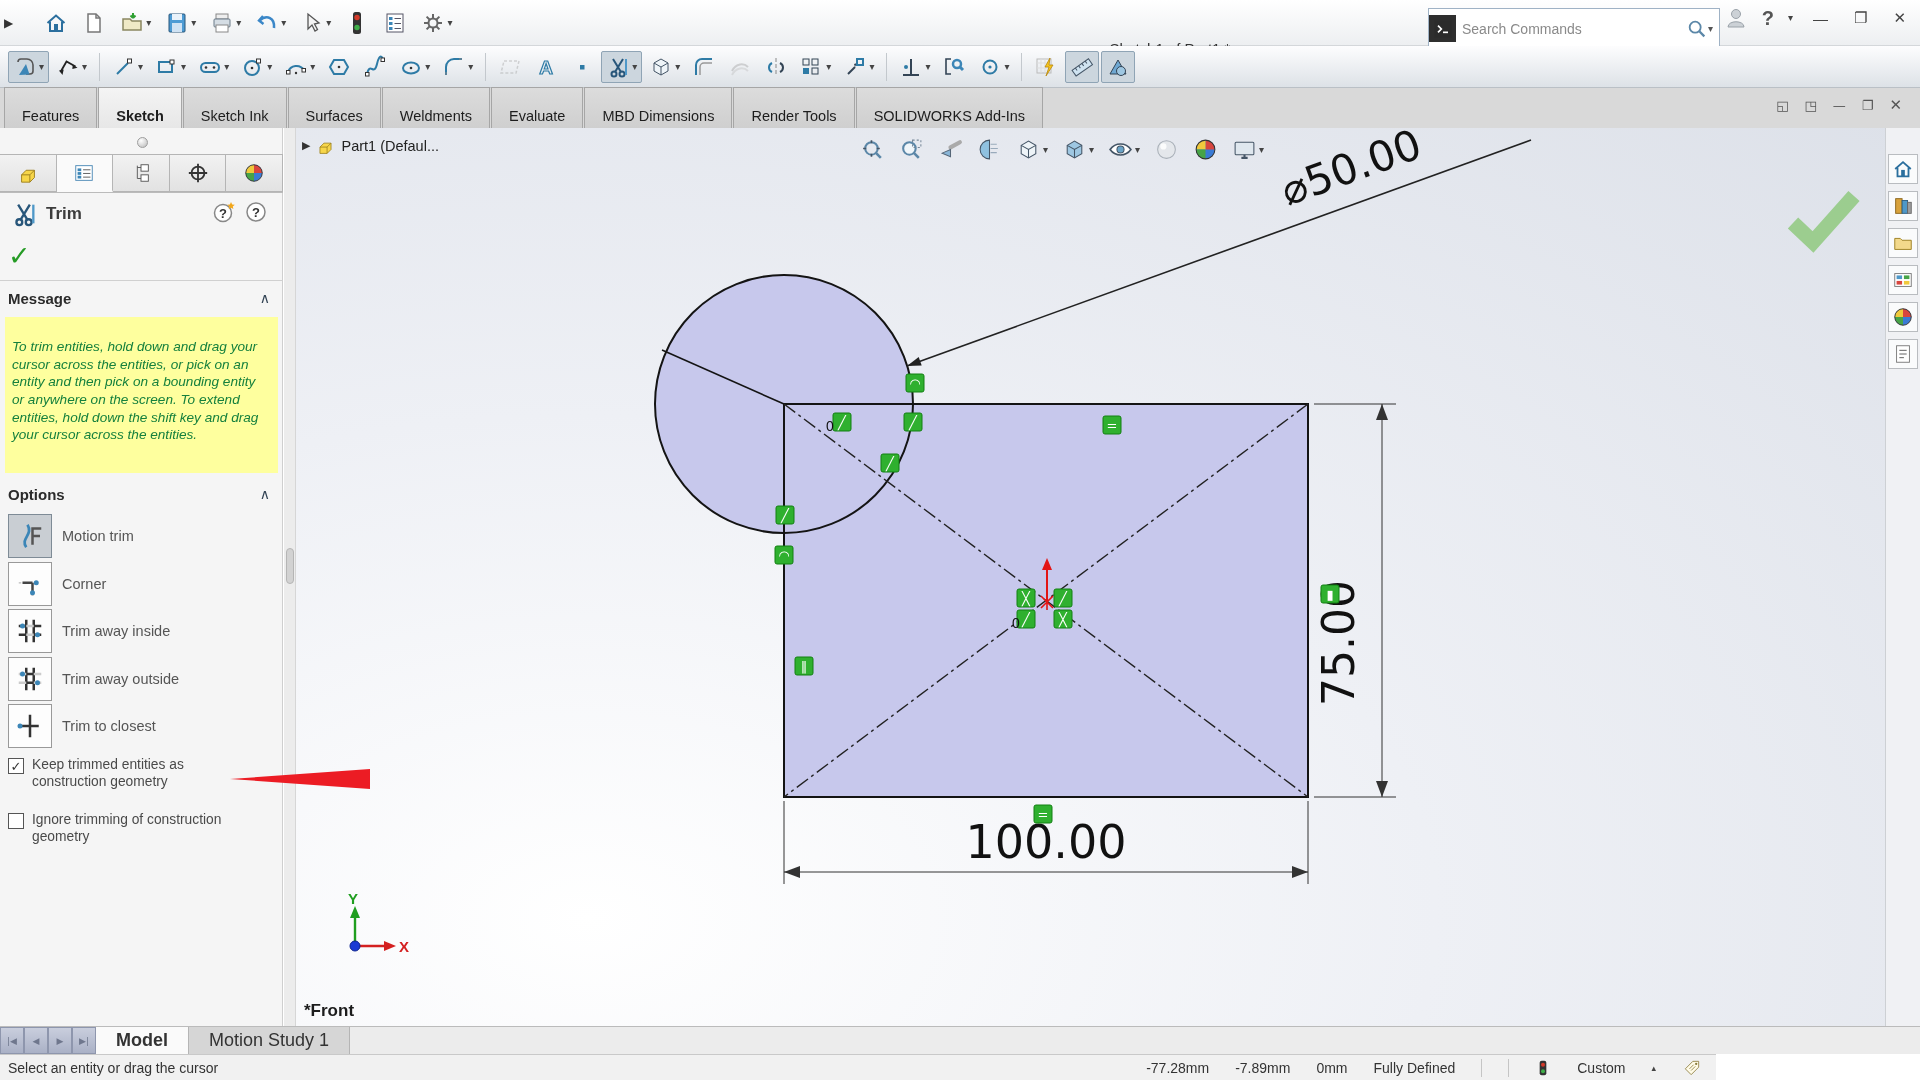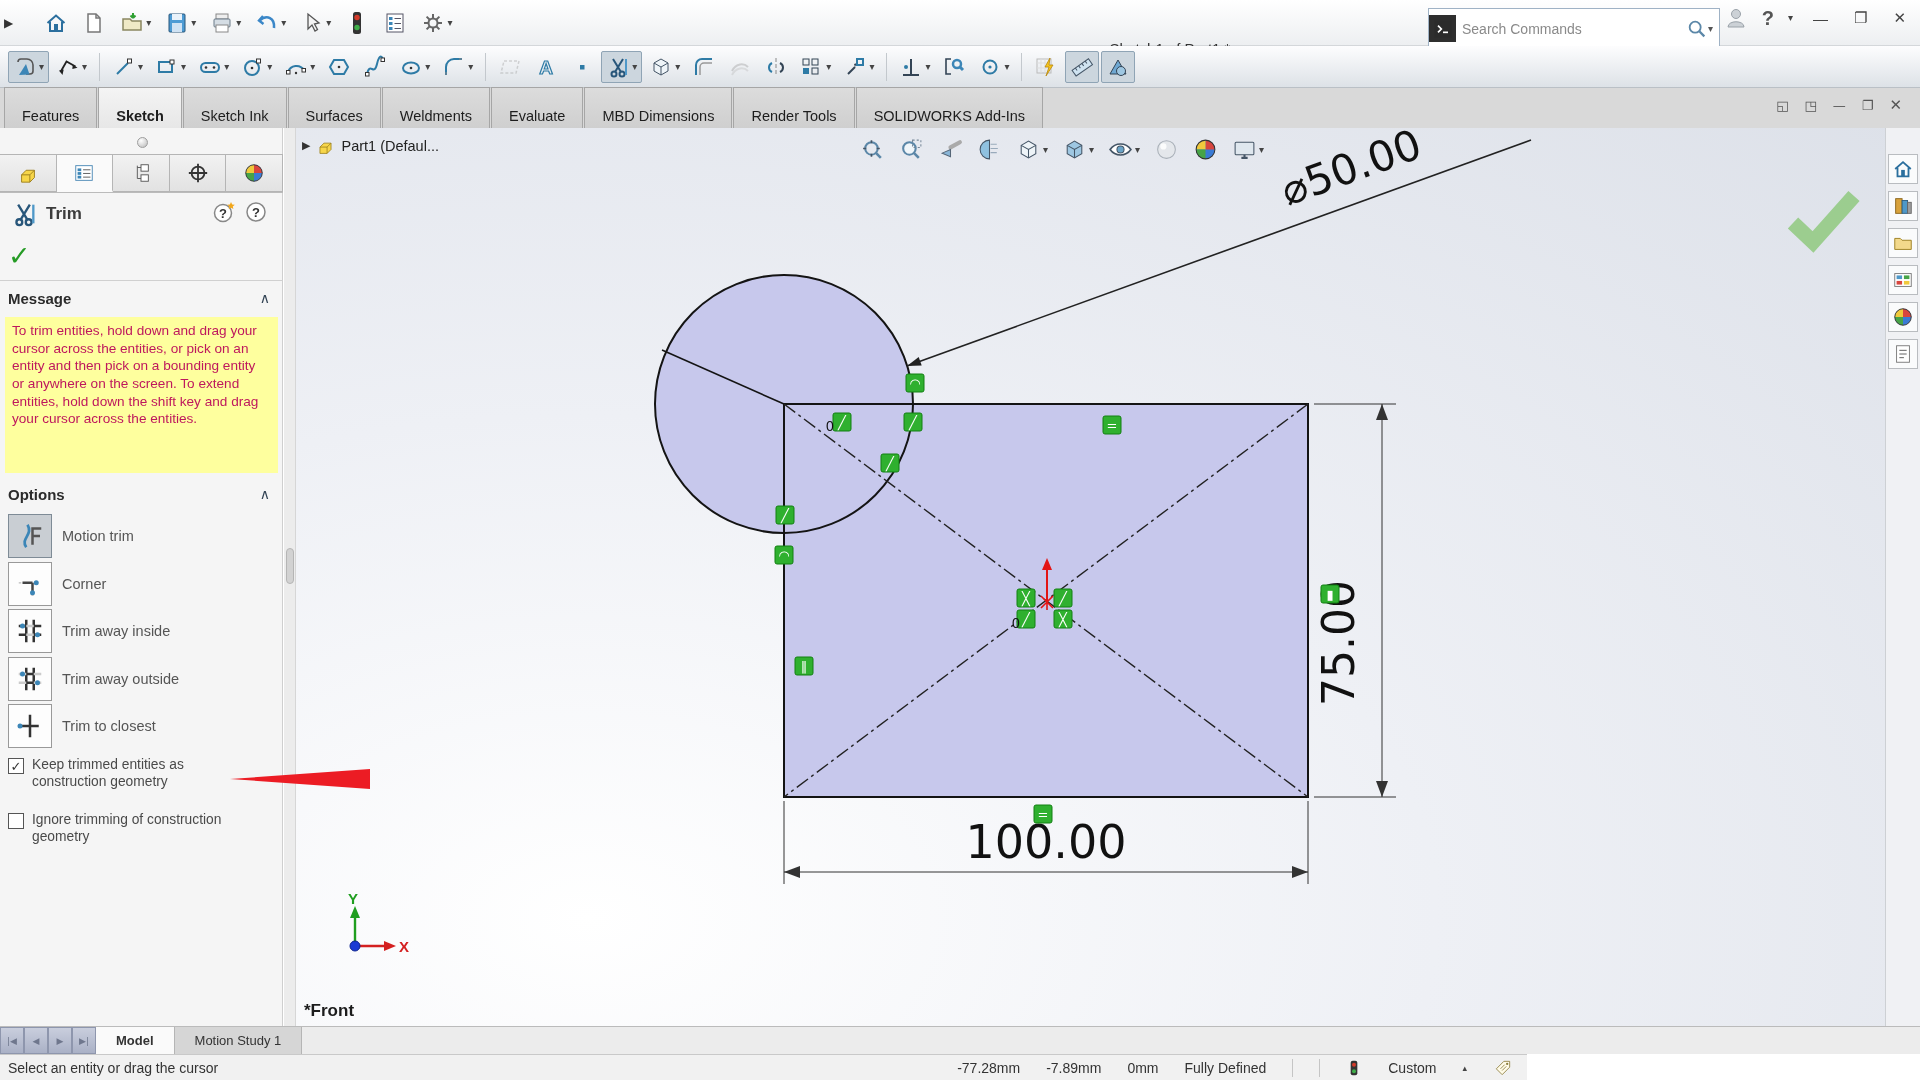--- a/index.html
+++ b/index.html
@@ -55,22 +55,22 @@
   .pmtabs{position:absolute;left:0;top:26px;width:283px;height:39px;display:flex;border-bottom:1px solid #bbb;}
   .pmtab{flex:1;display:flex;align-items:center;justify-content:center;border:1px solid #b5b5b5;border-left:none;background:linear-gradient(#f2f2f2,#e2e2e2);}
   .pmtab.active{background:#fafafa;border-bottom:2px solid #fafafa;}
   .pmheader{position:absolute;left:10px;top:72px;display:flex;align-items:center;gap:8px;}
   .pmtitle{font-weight:bold;font-size:17px;color:#3c3c3c;text-align:right;}
   .pmhelp{position:absolute;right:14px;top:72px;display:flex;gap:8px;}
   .pm-ok{position:absolute;left:8px;top:112px;font-size:27px;font-weight:bold;color:#259b25;font-family:"DejaVu Sans",sans-serif;}
   .pmrule{position:absolute;left:0;top:152px;width:283px;height:1px;background:#d0d0d0;}
   .sect-h{position:absolute;left:8px;font-weight:bold;font-size:15px;color:#2b2b2b;}
   .sect-chev{position:absolute;right:12px;font-size:14px;color:#345;font-family:"DejaVu Sans",sans-serif;}
-  .msgbox{position:absolute;left:5px;top:189px;width:273px;height:156px;background:#feff9e;padding:5px 7px;
-    font-size:13.6px;line-height:1.3;color:#be185d;}
+  .msgbox{position:absolute;left:5px;top:189px;width:273px;height:156px;background:#feff9e;padding:21px 7px;
+    font-size:13.6px;line-height:1.3;color:#15803d;font-style:italic;}
   .optrow{position:absolute;left:8px;display:flex;align-items:center;gap:10px;height:46px;}
   .optbox{width:44px;height:44px;border:1px solid #999;background:#fdfdfd;display:flex;align-items:center;justify-content:center;}
   .optrow.selected .optbox{background:#c9ced3;border-color:#7e8b96;}
   .optlabel{color:#555;font-size:14.5px;}
   .cbrow{position:absolute;left:8px;display:flex;gap:8px;width:230px;}
   .cbox{width:16px;height:16px;border:1.5px solid #555;background:#fff;flex:0 0 16px;margin-top:2px;
     display:flex;align-items:center;justify-content:center;font-size:13px;color:#333;font-family:"DejaVu Sans",sans-serif;}
   .cblabel{color:#4a4a4a;font-size:13.8px;line-height:1.25;}
   .splitter{position:absolute;left:284px;top:128px;width:12px;height:898px;background:#ececec;border-right:1px solid #d6d6d6;}
   .split-grip{position:absolute;left:286px;top:548px;width:8px;height:36px;border-radius:4px;background:#d2d2d2;border:1px solid #b5b5b5;}
@@ -91,24 +91,24 @@
   
   .modeltabs{position:absolute;left:0;bottom:26px;width:1920px;height:28px;background:#ececec;border-top:1px solid #bbb;
     display:flex;align-items:stretch;}
   .navbtns{display:flex;align-items:stretch;}
   .navbtn{width:24px;display:flex;align-items:center;justify-content:center;background:linear-gradient(#c9cedd,#aab1c6);
     border:1px solid #8e96ad;color:#6f778d;font-size:9px;font-family:"DejaVu Sans",sans-serif;}
   .navbtn[data-name="first-tab-button"]::before{content:"|◀";}
   .navbtn[data-name="prev-tab-button"]::before{content:"◀";}
   .navbtn[data-name="next-tab-button"]::before{content:"▶";}
   .navbtn[data-name="last-tab-button"]::before{content:"▶|";}
-  .mtab{padding:5px 20px;font-size:13px;color:#333;background:#d6d6d6;border-right:1px solid #b5b5b5;display:flex;align-items:center;text-align:center;}
+  .mtab{padding:5px 20px;font-size:18px;color:#333;background:#d6d6d6;border-right:1px solid #b5b5b5;display:flex;align-items:center;text-align:center;}
   .mtab.active{background:#fafafa;font-weight:bold;}
   
-  .statusbar{position:absolute;left:0;bottom:0;width:1527px;height:26px;background:#f1f1f1;border-top:1px solid #c9c9c9;
+  .statusbar{position:absolute;left:0;bottom:0;width:1716px;height:26px;background:#f1f1f1;border-top:1px solid #c9c9c9;
     display:flex;align-items:center;font-size:14px;color:#333;}
   .status-msg{margin-left:8px;}
   .status-right{position:absolute;right:14px;display:flex;align-items:center;gap:26px;}
   .status-sep{width:1px;height:18px;background:#c5c5c5;}
   .status-caret{font-size:9px;color:#444;}
 </style>
 </head>
 <body>
 
 <div class="titlebar" data-name="title-bar">

